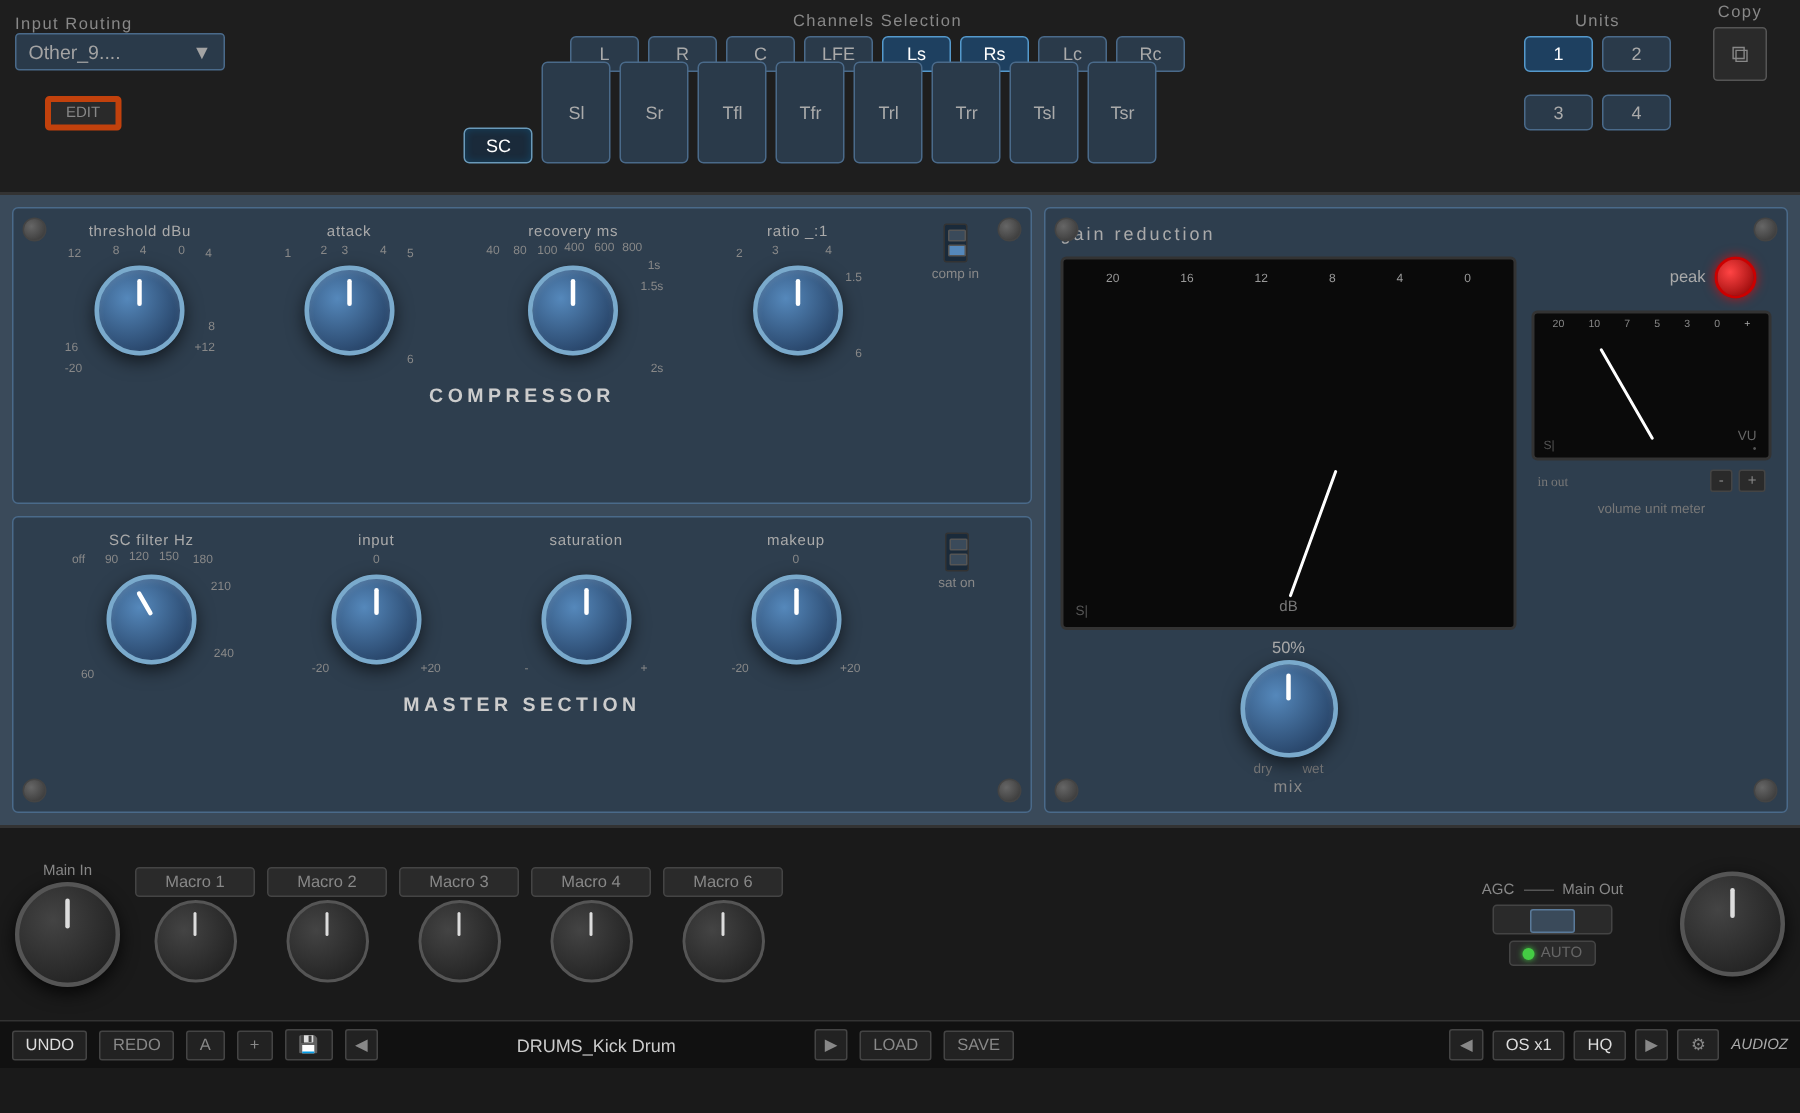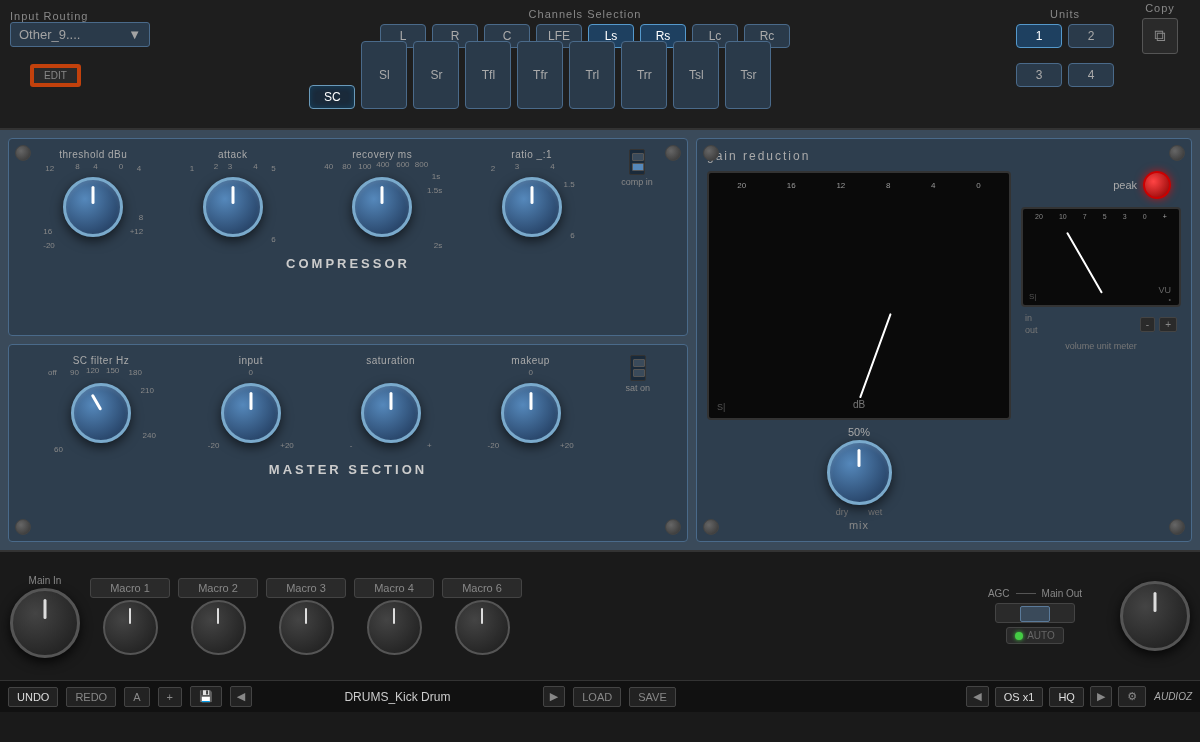--- a/index.html
+++ b/index.html
@@ -367,24 +367,25 @@
       width: 2px;
       height: 70px;
       background: white;
       transform-origin: bottom center;
       transform: rotate(-30deg);
       border-radius: 1px;
     }
 
     .in-out-labels {
       display: flex;
-      flex-direction: column;
+      flex-direction: row;
       gap: 2px;
       font-size: 9px;
       color: #777;
+      font-family: Liberation Serif, serif;
     }
 
     
     .bottom-bar {
       height: 130px;
       background: #1a1a1a;
       border-top: 2px solid #333;
       display: flex;
       align-items: center;
       padding: 0 10px;

